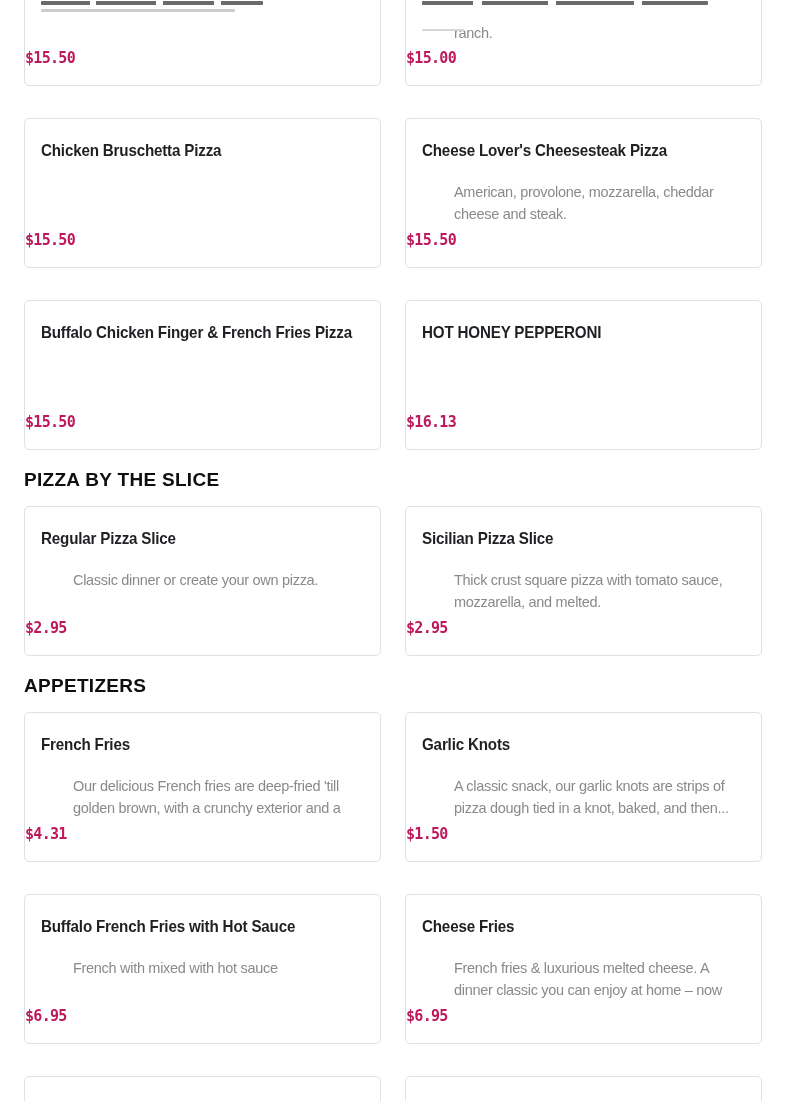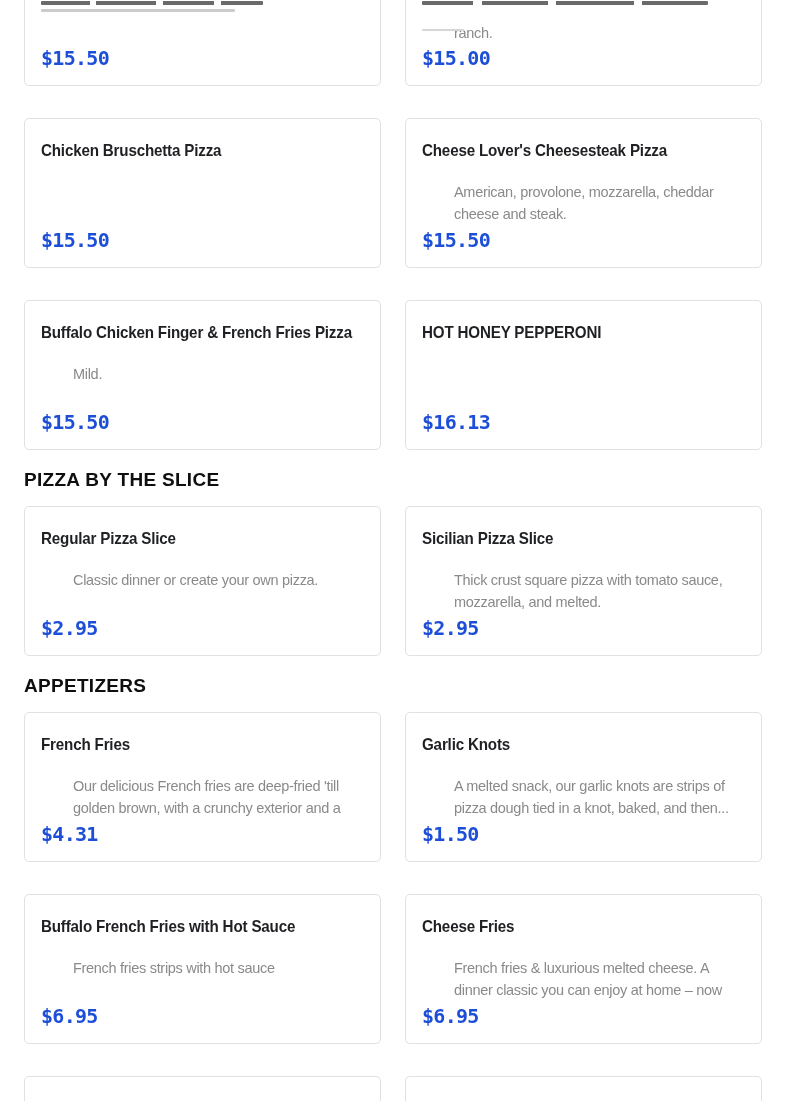--- a/index.html
+++ b/index.html
@@ -56,28 +56,28 @@
     line-height: 22px;
     letter-spacing: -0.3px;
     color: #8a8a8a;
     max-height: 44px;
     overflow: hidden;
   }
   .desc-line2 { top: 69px; max-height: 22px; }
 
   .price {
     position: absolute;
-    left: 16px;
+    left: 0;
     top: 110px;
     font-family: "DejaVu Sans Mono", monospace;
     font-weight: 700;
-    font-size: 20px;
+    font-size: 15px;
     letter-spacing: -0.7px;
     line-height: 22px;
-    color: #1d4ed8;
+    color: #be185d;
   }
 
   .section-heading {
     margin: 20px 0 17px 0;
     font-size: 19px;
     line-height: 19px;
     font-weight: 700;
     letter-spacing: 0.3px;
     color: #0f0f0f;
     text-transform: uppercase;
@@ -127,21 +127,20 @@
       </article>
 
       <article class="card">
         <h3 class="title">Cheese Lover's Cheesesteak Pizza</h3>
         <p class="desc">American, provolone, mozzarella, cheddar cheese and steak.</p>
         <div class="price">$15.50</div>
       </article>
 
       <article class="card">
         <h3 class="title">Buffalo Chicken Finger &amp; French Fries Pizza</h3>
-        <p class="desc">Mild.</p>
         <div class="price">$15.50</div>
       </article>
 
       <article class="card">
         <h3 class="title">HOT HONEY PEPPERONI</h3>
         <p class="desc"></p>
         <div class="price">$16.13</div>
       </article>
 
     </div>
@@ -171,27 +170,27 @@
     <div class="grid">
 
       <article class="card">
         <h3 class="title">French Fries</h3>
         <p class="desc">Our delicious French fries are deep-fried 'till golden brown, with a crunchy exterior and a light...</p>
         <div class="price">$4.31</div>
       </article>
 
       <article class="card">
         <h3 class="title">Garlic Knots</h3>
-        <p class="desc">A melted snack, our garlic knots are strips of pizza dough tied in a knot, baked, and then...</p>
+        <p class="desc">A classic snack, our garlic knots are strips of pizza dough tied in a knot, baked, and then...</p>
         <div class="price">$1.50</div>
       </article>
 
       <article class="card">
         <h3 class="title">Buffalo French Fries with Hot Sauce</h3>
-        <p class="desc">French fries strips with hot sauce</p>
+        <p class="desc">French with mixed with hot sauce</p>
         <div class="price">$6.95</div>
       </article>
 
       <article class="card">
         <h3 class="title">Cheese Fries</h3>
         <p class="desc">French fries &amp; luxurious melted cheese. A dinner classic you can enjoy at home – now that's luxury.</p>
         <div class="price">$6.95</div>
       </article>
 
       <article class="card"></article>

